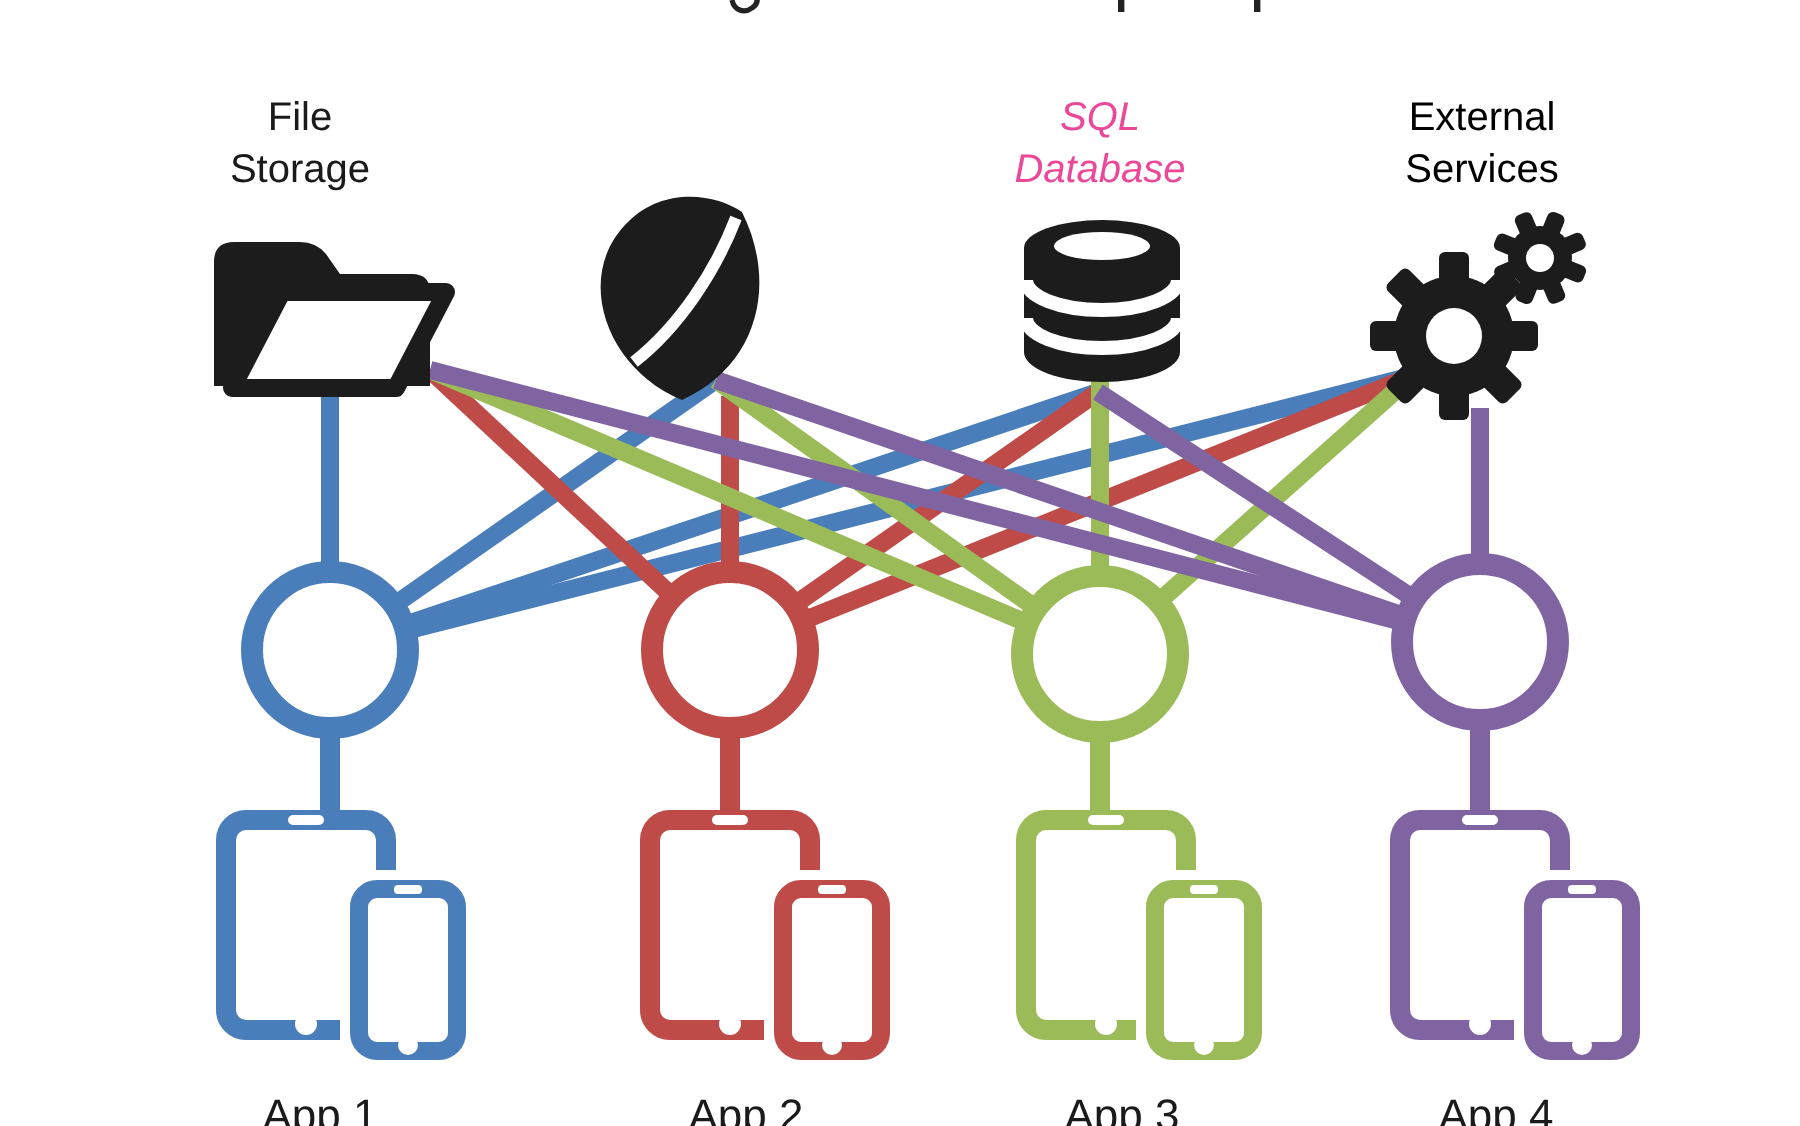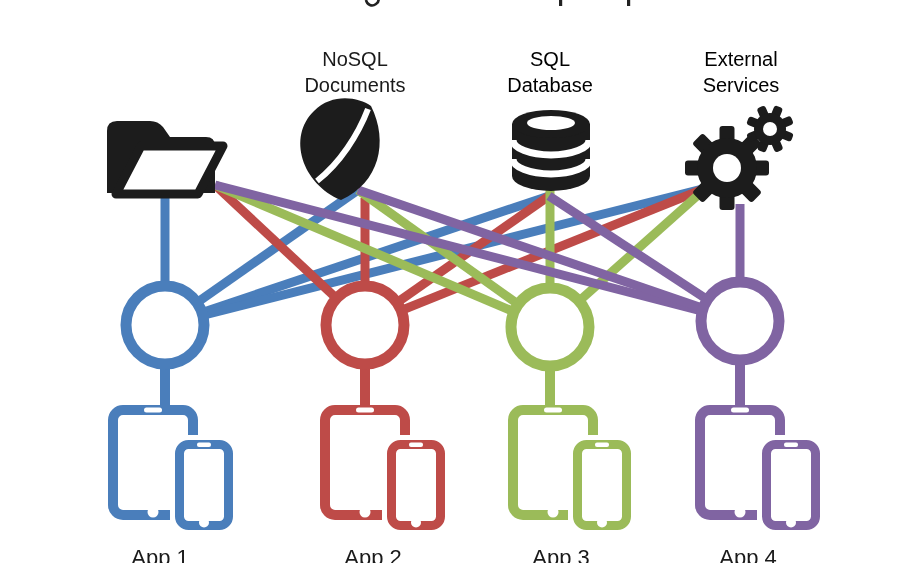--- a/index.html
+++ b/index.html
@@ -157,23 +157,23 @@
           </g>
         </g>
       </g>
       <g>
         <path d="M366 0 c 1 5 6 7 10 4 c 3 -2 3 -4 2 -6" stroke="#222222" stroke-width="2.6" fill="none"></path>
         <rect x="559" y="0" width="3.2" height="6" fill="#222222"></rect>
         <rect x="627" y="0" width="3.2" height="6" fill="#222222"></rect>
       </g>
     </svg>
 
-  <div class="service-label" style="left: 280px; color: rgb(26, 26, 26);">NoSQL
-Documents</div>
-  <div class="service-label" style="left: 475px; color: #000000;">SQL
+  <div class="service-label" style="left: 75px; color: rgb(26, 26, 26);">File
+Storage</div>
+  <div class="service-label" style="left: 475px; color: #ec4899; font-style: italic;">SQL
 Database</div>
   <div class="service-label" style="left: 666px; color: #000000;">External
 Services</div>
 
   <div class="app-label" style="left: 100px; color: rgb(26, 26, 26);">App 1</div>
   <div class="app-label" style="left: 313px; color: rgb(26, 26, 26);">App 2</div>
   <div class="app-label" style="left: 501px; color: rgb(26, 26, 26);">App 3</div>
   <div class="app-label" style="left: 688px; color: rgb(26, 26, 26);">App 4</div>
 </div>
 

